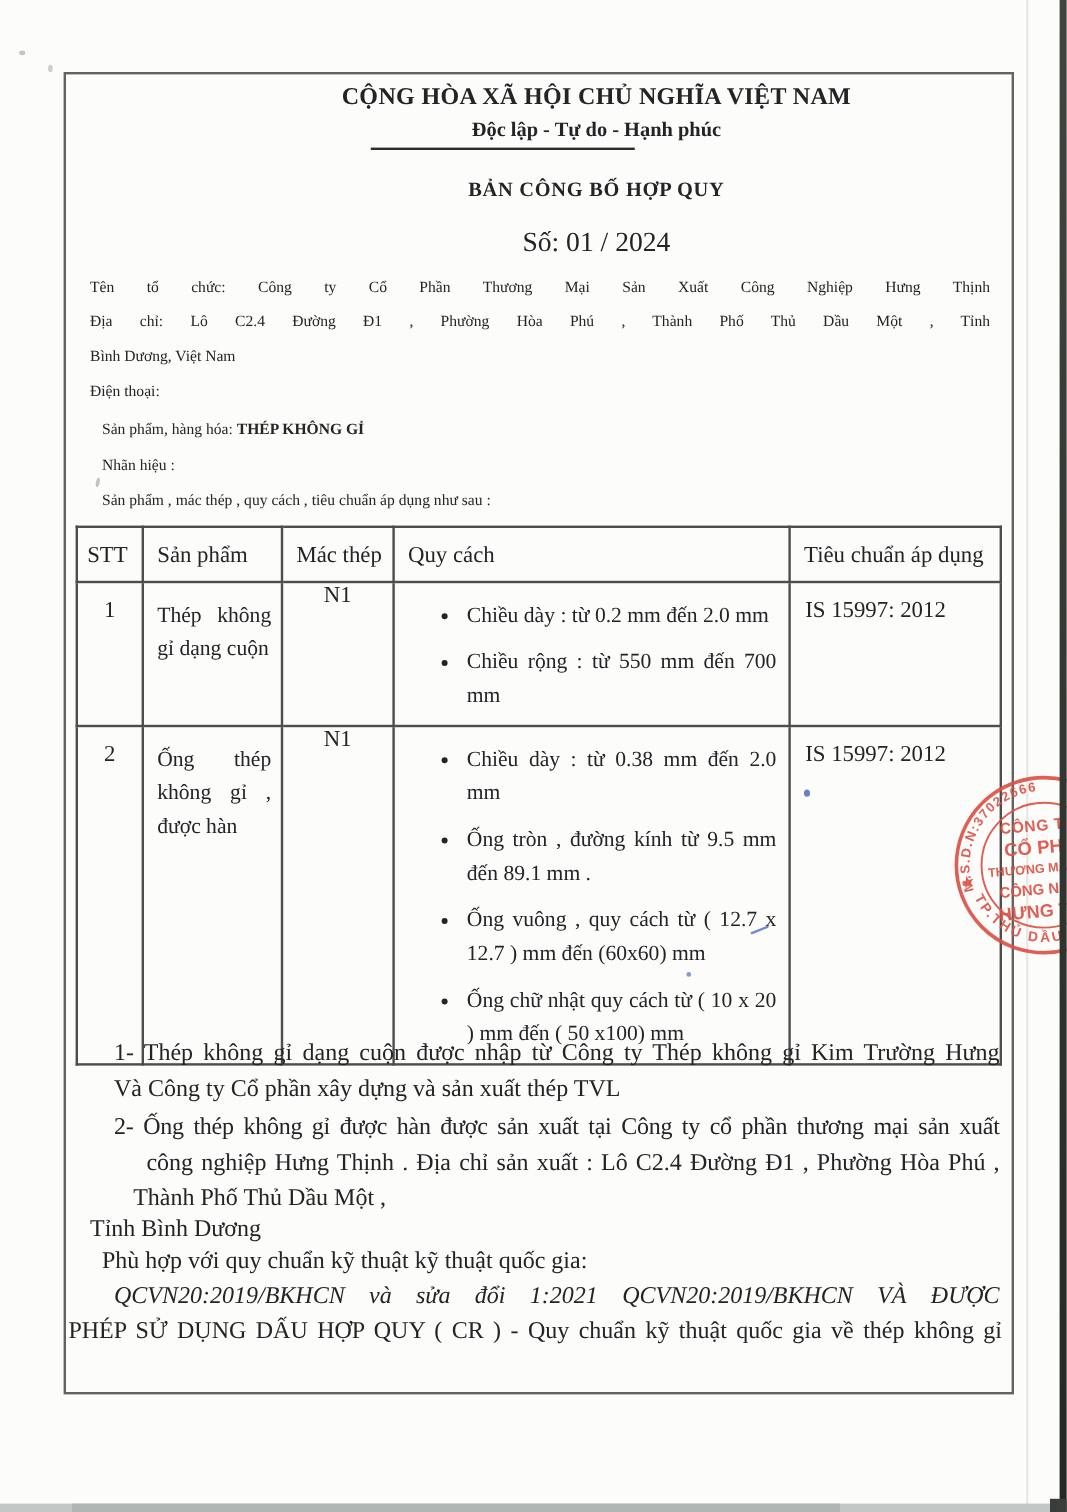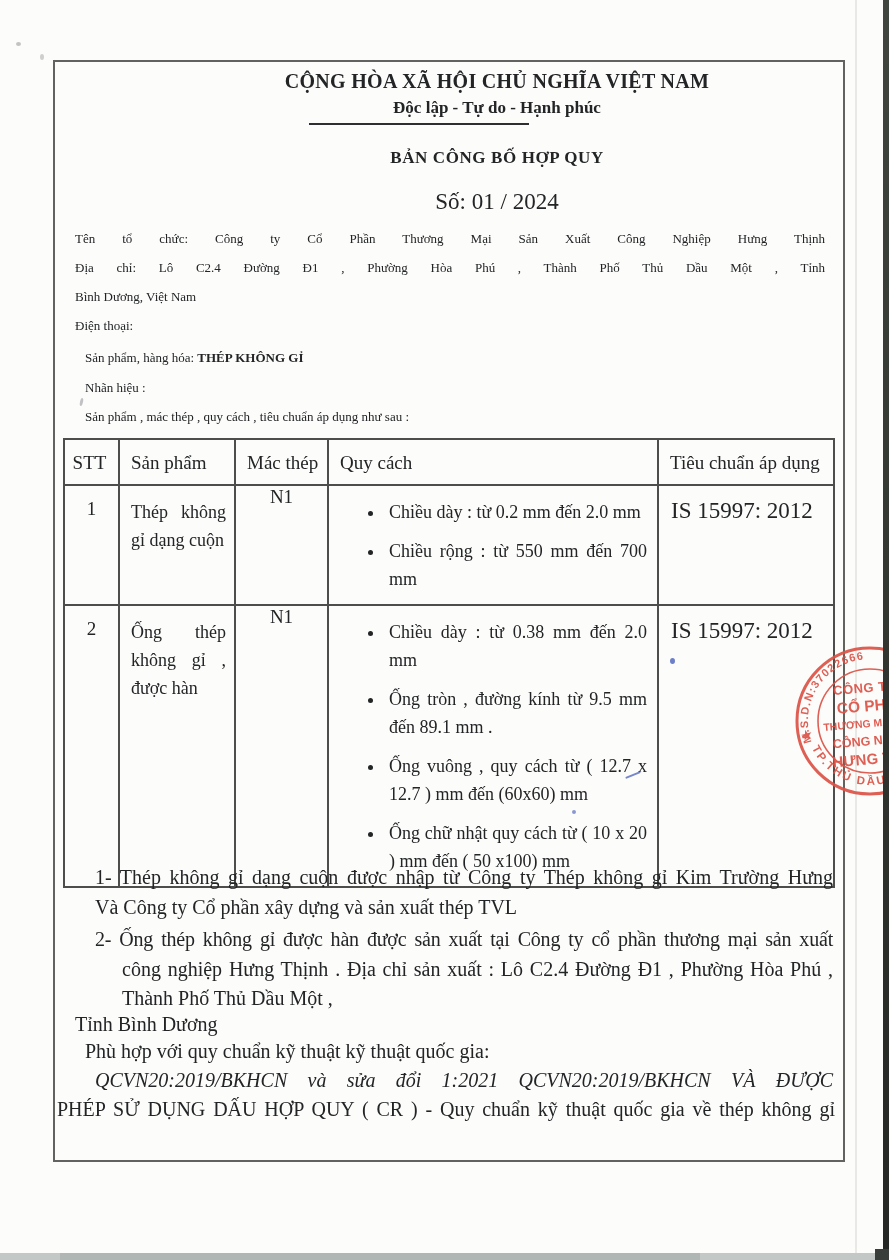--- a/index.html
+++ b/index.html
@@ -35,33 +35,33 @@
 
   
   table.spec{position:absolute;left:63px;top:438px;width:770px;border-collapse:collapse;table-layout:fixed;}
   table.spec td,table.spec th{border:2px solid #4d4d4b;font-weight:normal;}
   table.spec thead th{height:42px;font-size:19px;text-align:left;padding:2px 4px 0 11px;vertical-align:middle;}
   table.spec thead th.c{text-align:center;padding-left:0;border-radius:23px;}
   td.stt{text-align:center;vertical-align:top;padding-top:12px;font-size:19px;}
   td.sp{vertical-align:top;padding:12px 8px 0 11px;text-align:justify;font-size:18px;line-height:28px;}
   td.mt{text-align:center;vertical-align:top;padding-top:0;font-size:19px;}
   td.qc{vertical-align:top;padding:8px 10px 0 0;}
-  td.tc{vertical-align:top;padding:12px 4px 0 12px;font-size:23px;}
+  td.tc{vertical-align:top;padding:12px 4px 0 12px;font-size:19px;}
   ul.qc-list{margin:0;padding:4px 0 0 56px;}
   ul.qc-list li{font-size:18px;line-height:28px;text-align:justify;margin-bottom:11px;padding-left:4px;}
   tr.r1{height:94px;}
   tr.r2{height:232px;}
 
   
   .note{font-size:20px;line-height:27px;}
   .n1l1{left:95px;top:864px;width:738px;}
   .n1l2{left:95px;top:894px;}
   .n2l1{left:95px;top:926px;width:738px;letter-spacing:-.2px;word-spacing:-1px;}
   .n2l2{left:122px;top:956px;width:711px;}
-  .n2l3{left:122px;top:985px;}
+  .n2l3{left:111px;top:985px;}
   .prov{left:75px;top:1011px;}
   .conf{left:85px;top:1038px;}
   .q1{left:95px;top:1067px;width:738px;font-style:italic;}
   .q2{left:57px;top:1096px;width:778px;}
 
   
   .stamp-svg{left:778px;top:628px;width:111px;height:180px;z-index:3;}
   .stamp-svg text{font-family:"Liberation Sans","DejaVu Sans",sans-serif;font-weight:bold;}
 
   

